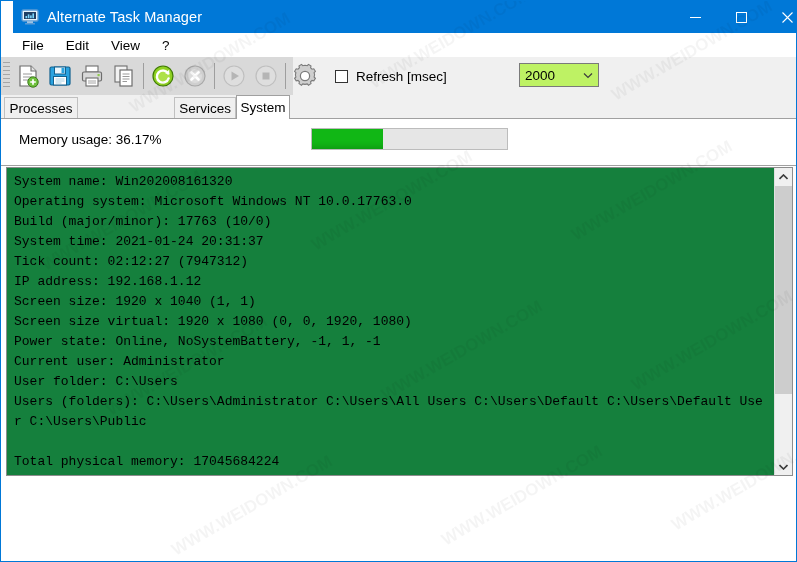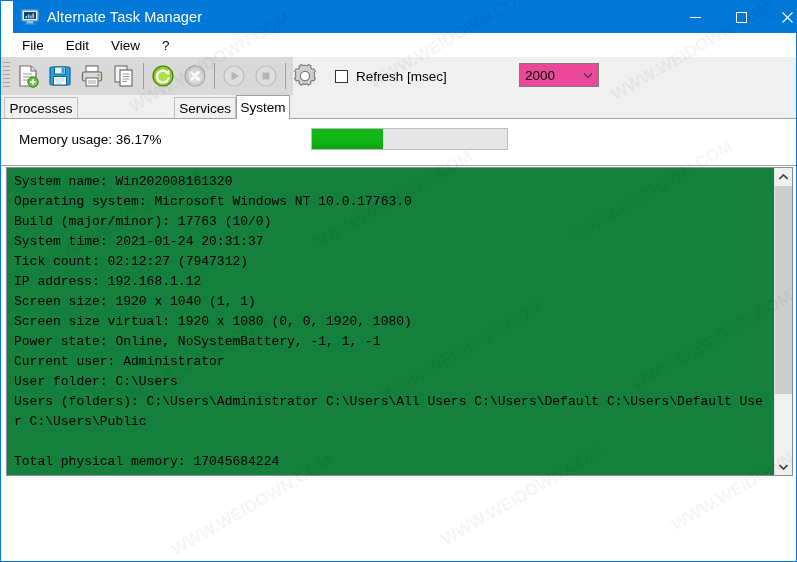--- a/index.html
+++ b/index.html
@@ -121,21 +121,21 @@
     box-sizing: border-box;
     flex: 0 0 auto;
   }
   .refresh-label { font-size: 13.5px; color: #000000; white-space: nowrap; }
 
   .combo {
     position: absolute;
     left: 518px; top: 62px;
     width: 80px; height: 24px;
     border: 1px solid #7a7a7a;
-    background: #ec4899;
+    background: #bef264;
     display: flex;
     align-items: center;
     box-sizing: border-box;
   }
   .combo-val {
     font-size: 13.5px;
     color: #000000;
     padding-left: 5px;
     flex: 1 1 auto;
   }

